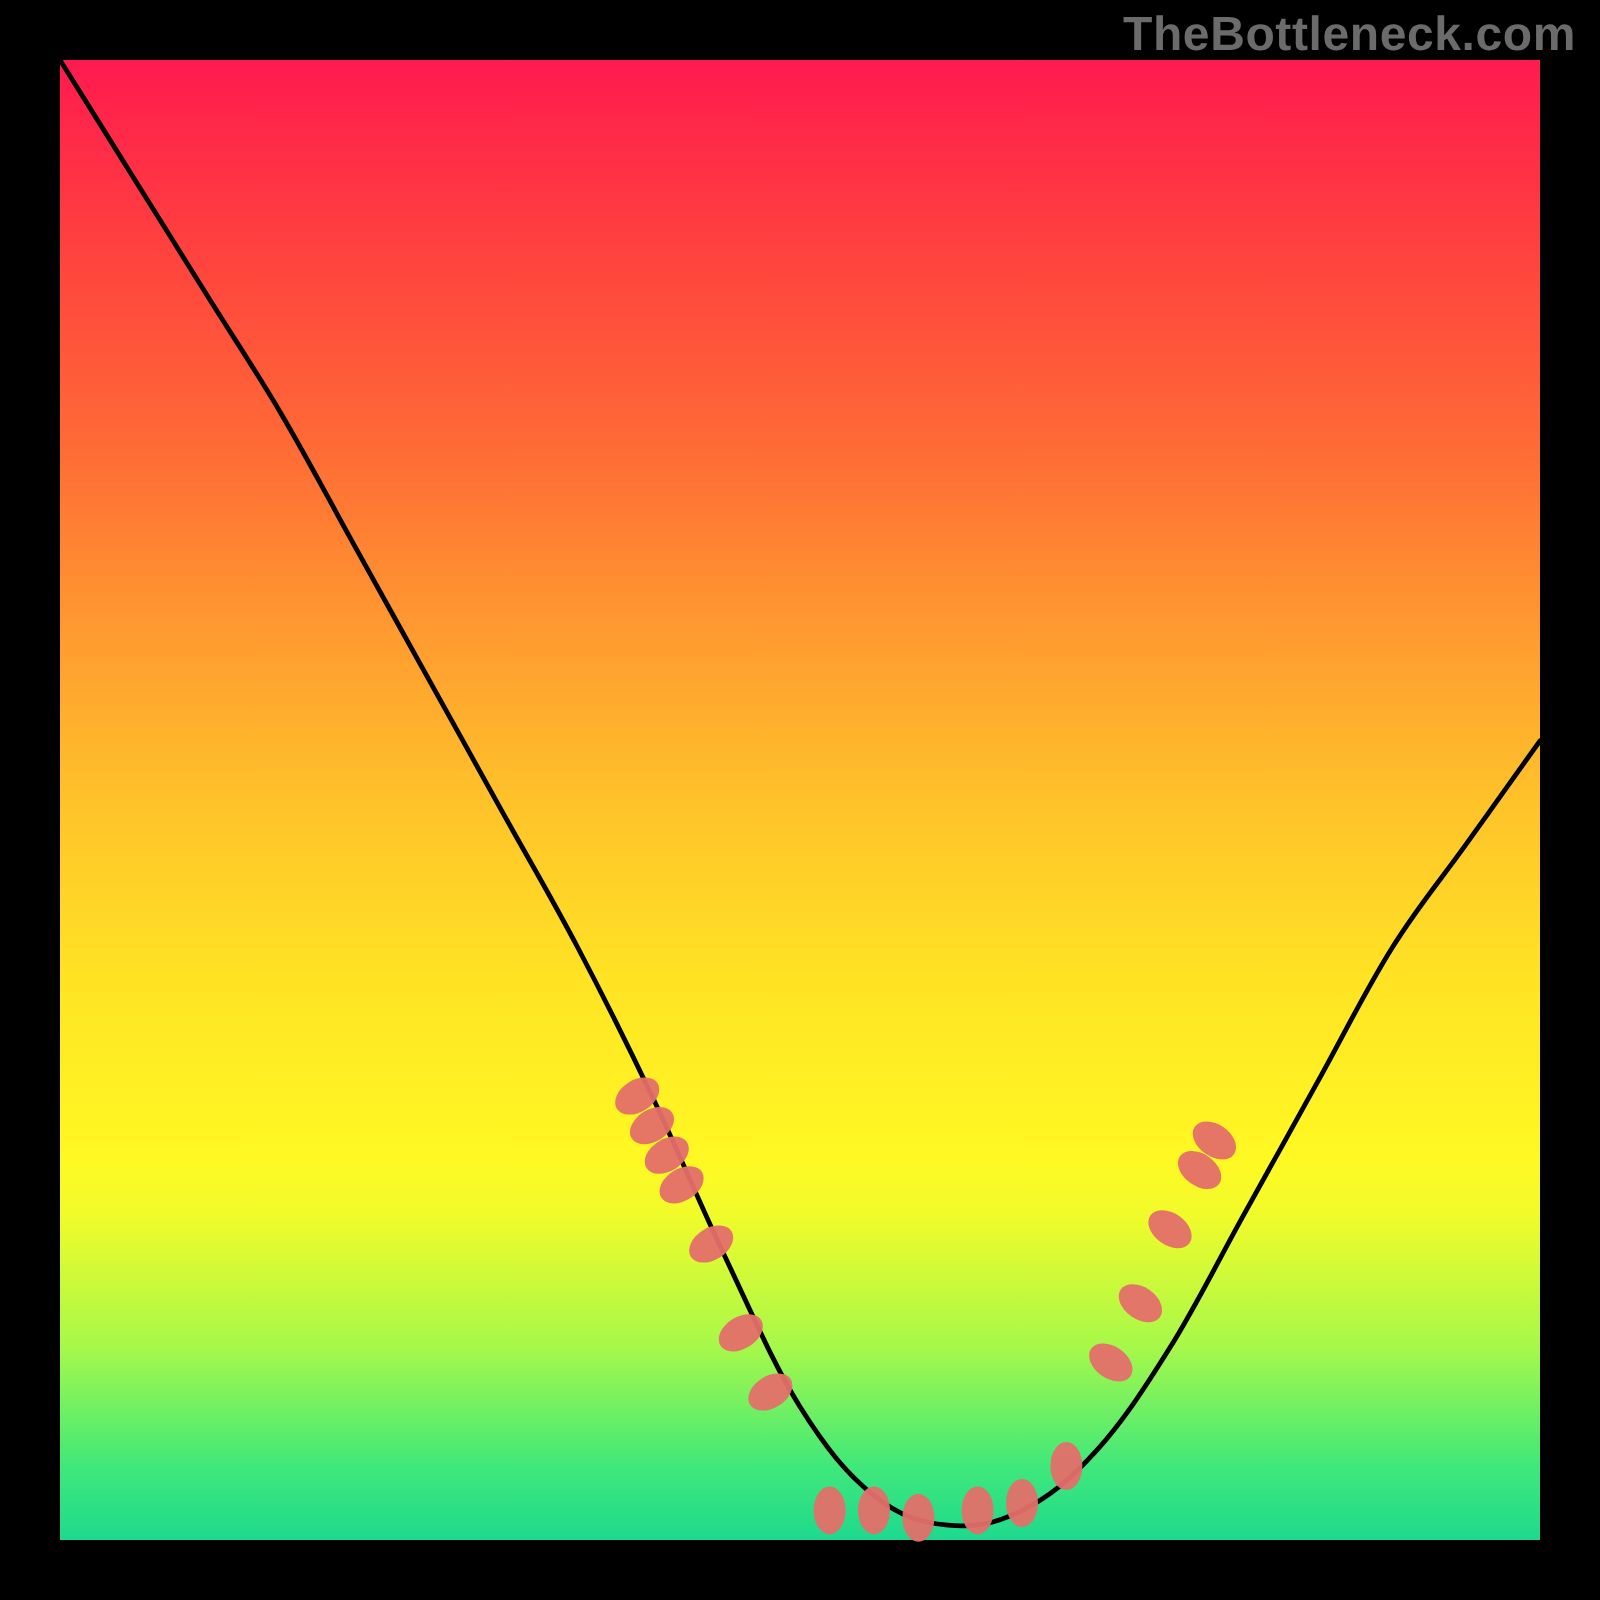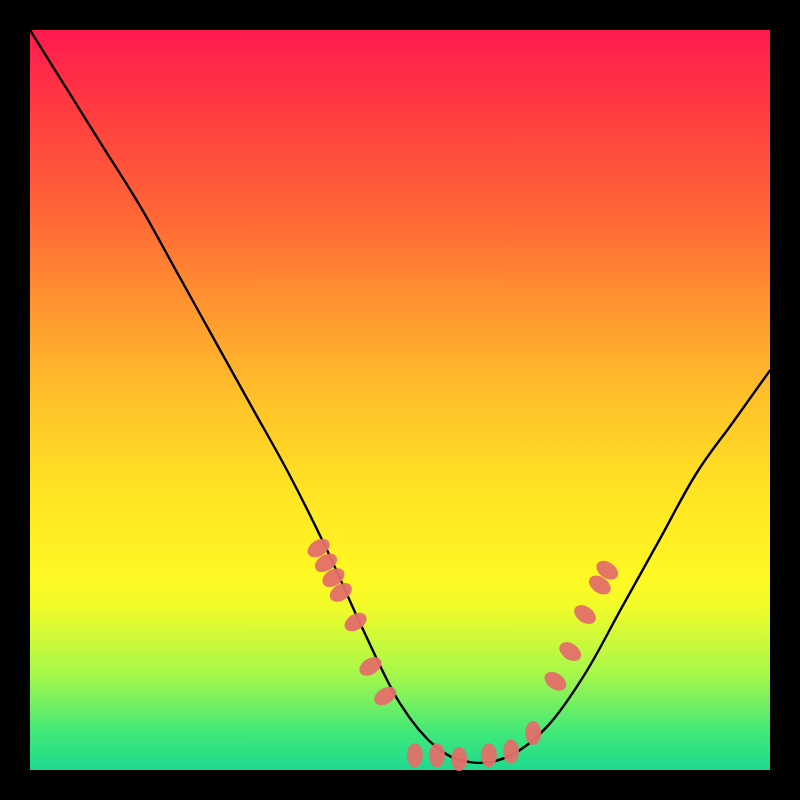--- a/index.html
+++ b/index.html
@@ -53,20 +53,21 @@
     height: 800px;
     z-index: 3;
     pointer-events: none;
   }
 </style>
 </head>
 <body>
 
 <div class="chart-frame">
   <div class="plot-area"></div>
+  <div class="watermark">TheBottleneck.com</div>
   <svg class="curve" viewBox="0 0 800 800">
     <g id="svg-content">
         <path d="M 30 30 C 36.66 40.65599999999999, 53.68 67.88799999999995, 67 89.19999999999996 C 80.32 110.51199999999997, 90.68 127.08800000000002, 104 148.40000000000003 C 117.32 169.71200000000005, 127.68 184.95600000000002, 141 207.6 C 154.32 230.24399999999997, 164.68 250.22399999999993, 178 274.19999999999993 C 191.32 298.17599999999993, 201.68 316.824, 215 340.8 C 228.32 364.776, 238.68 383.42400000000004, 252 407.40000000000003 C 265.32 431.37600000000003, 275.68 448.692, 289 474 C 302.32 499.308, 312.68 520.028, 326 548 C 339.32 575.972, 349.68 601.4280000000001, 363 629.4000000000001 C 376.32 657.3720000000001, 386.68 682.088, 400 703.4 C 413.32 724.712, 423.68000000000006 737.1439999999999, 437.00000000000006 747.8 C 450.32000000000005 758.456, 460.68 761.268, 474 762.6 C 487.32 763.932, 497.68 761.8599999999999, 511 755.1999999999999 C 524.32 748.54, 534.68 740.252, 548 725.5999999999999 C 561.32 710.9479999999999, 571.68 695.112, 585 673.8 C 598.32 652.4879999999999, 608.68 631.176, 622 607.2 C 635.32 583.224, 645.68 564.5759999999999, 659 540.5999999999999 C 672.32 516.6239999999999, 682.68 495.31199999999995, 696 474 C 709.32 452.68800000000005, 719.68 440.84800000000007, 733 422.20000000000005 C 746.32 403.552, 763.34 379.724, 770 370.4" fill="none" stroke="#000000" stroke-width="2.4" stroke-linecap="round"></path>
         <ellipse cx="318.6" cy="548" rx="8" ry="12" fill="#e46f6a" opacity="0.95" transform="rotate(58 318.6 548)"></ellipse>
         <ellipse cx="326" cy="562.8" rx="8" ry="12" fill="#e46f6a" opacity="0.95" transform="rotate(58 326 562.8)"></ellipse>
         <ellipse cx="333.4" cy="577.6" rx="8" ry="12" fill="#e46f6a" opacity="0.95" transform="rotate(58 333.4 577.6)"></ellipse>
         <ellipse cx="340.8" cy="592.4" rx="8" ry="12" fill="#e46f6a" opacity="0.95" transform="rotate(58 340.8 592.4)"></ellipse>
         <ellipse cx="355.6" cy="622" rx="8" ry="12" fill="#e46f6a" opacity="0.95" transform="rotate(58 355.6 622)"></ellipse>
         <ellipse cx="370.40000000000003" cy="666.4" rx="8" ry="12" fill="#e46f6a" opacity="0.95" transform="rotate(58 370.40000000000003 666.4)"></ellipse>
         <ellipse cx="385.2" cy="696" rx="8" ry="12" fill="#e46f6a" opacity="0.95" transform="rotate(58 385.2 696)"></ellipse>

